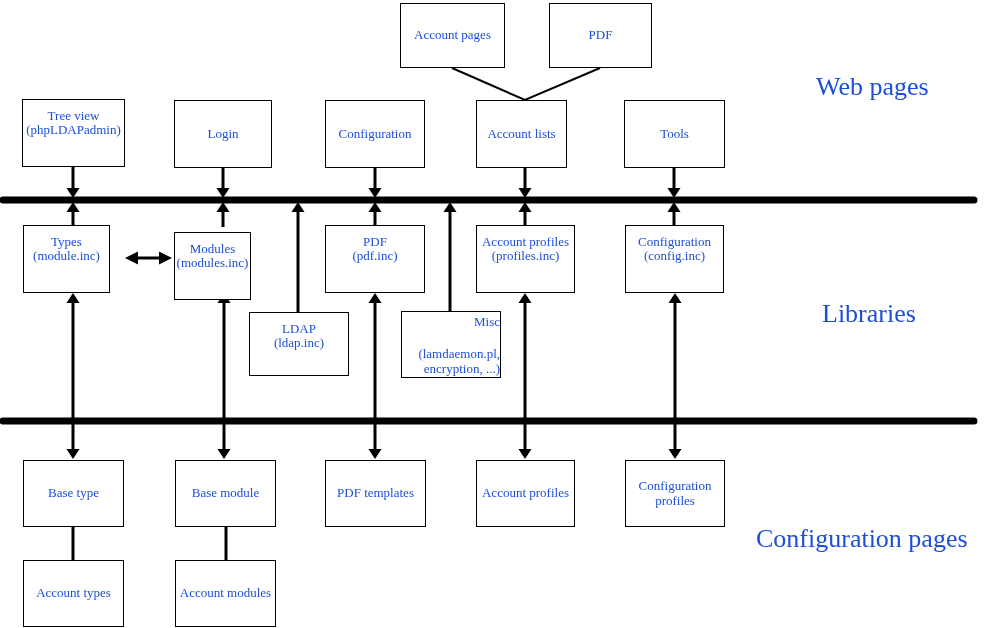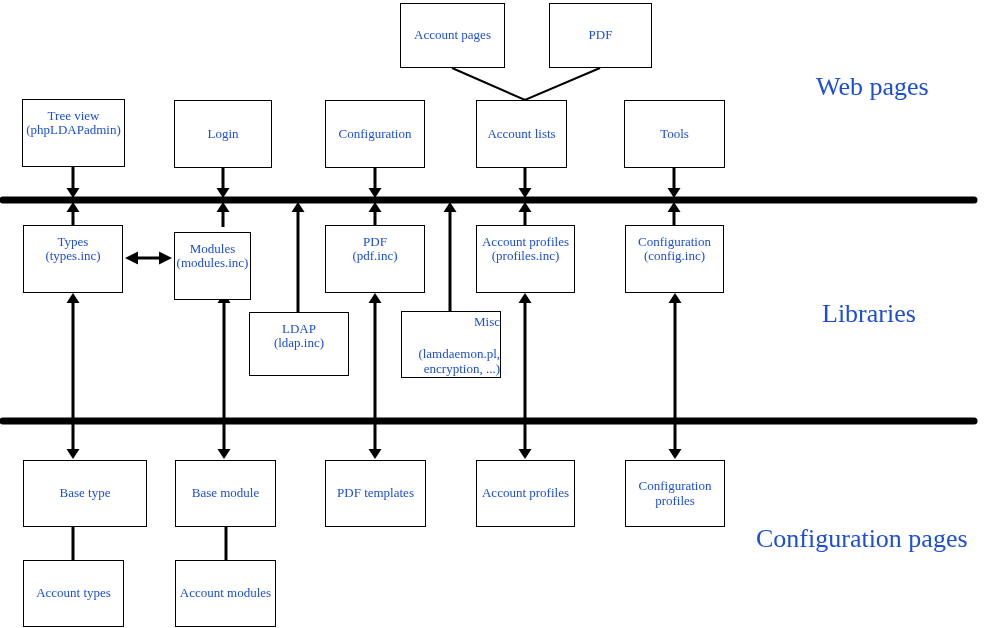--- a/index.html
+++ b/index.html
@@ -164,23 +164,23 @@
   <div class="box single" style="left:325px;top:100px;width:100px;height:68px">
     <span>Configuration</span>
   </div>
   <div class="box single" style="left:476px;top:100px;width:91px;height:68px">
     <span>Account lists</span>
   </div>
   <div class="box single" style="left:624px;top:100px;width:101px;height:68px">
     <span>Tools</span>
   </div>
 
-  <div class="box twoline" style="left:23px;top:225px;width:100px;height:68px">
+  <div class="box twoline" style="left:23px;top:225px;width:87px;height:68px">
     <span>Types</span>
-    <span>(types.inc)</span>
+    <span>(module.inc)</span>
   </div>
   <div class="box twoline" style="left:174px;top:232px;width:77px;height:68px">
     <span>Modules</span>
     <span>(modules.inc)</span>
   </div>
   <div class="box twoline" style="left:325px;top:225px;width:100px;height:68px">
     <span>PDF</span>
     <span>(pdf.inc)</span>
   </div>
   <div class="box twoline" style="left:476px;top:225px;width:99px;height:68px">
@@ -197,21 +197,21 @@
     <span>(ldap.inc)</span>
   </div>
   <div class="box misc" style="left:401px;top:311px;width:100px;height:67px">
     <span>Misc</span>
     <span>
       <span style="display:block">(lamdaemon.pl,</span>
       <span style="display:block">encryption, ...)</span>
     </span>
   </div>
 
-  <div class="box single" style="left:23px;top:460px;width:124px;height:67px">
+  <div class="box single" style="left:23px;top:460px;width:101px;height:67px">
     <span>Base type</span>
   </div>
   <div class="box single" style="left:175px;top:460px;width:101px;height:67px">
     <span>Base module</span>
   </div>
   <div class="box single" style="left:325px;top:460px;width:101px;height:67px">
     <span>PDF templates</span>
   </div>
   <div class="box single" style="left:476px;top:460px;width:99px;height:67px">
     <span>Account profiles</span>

